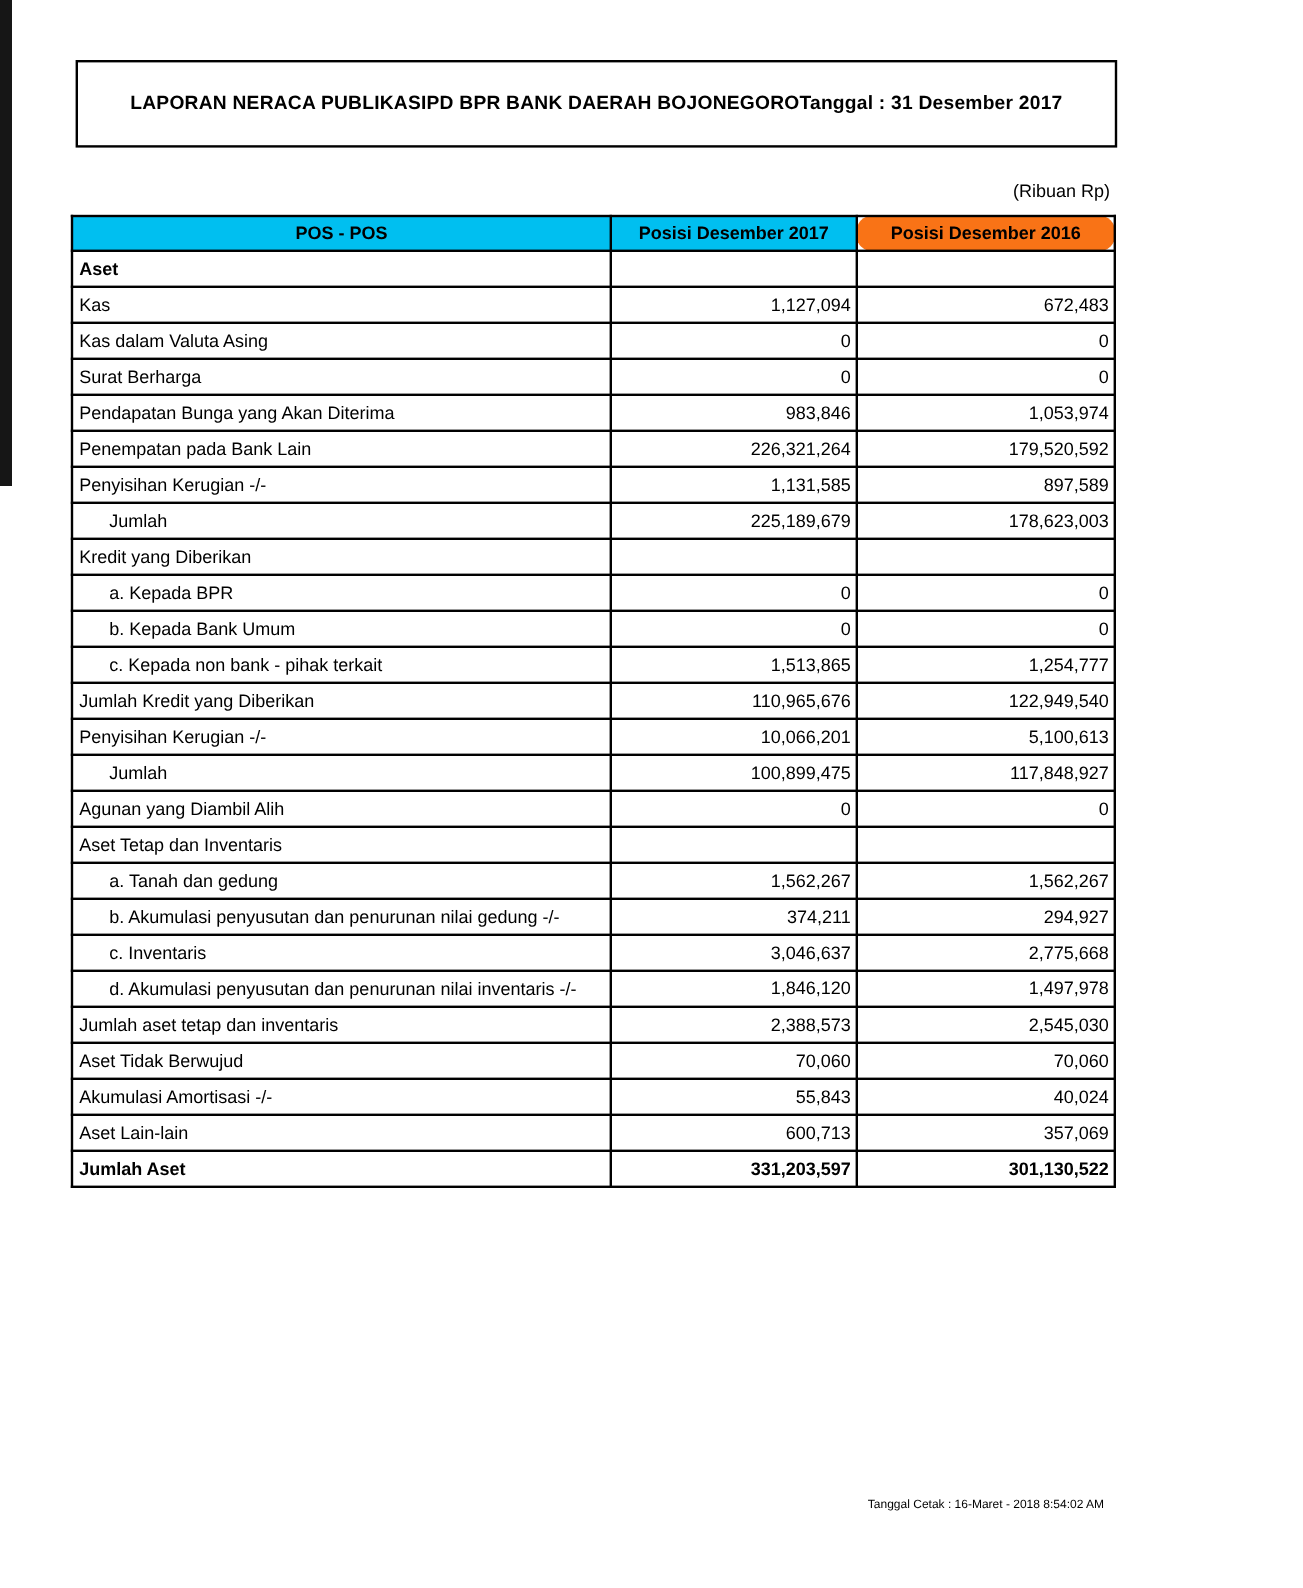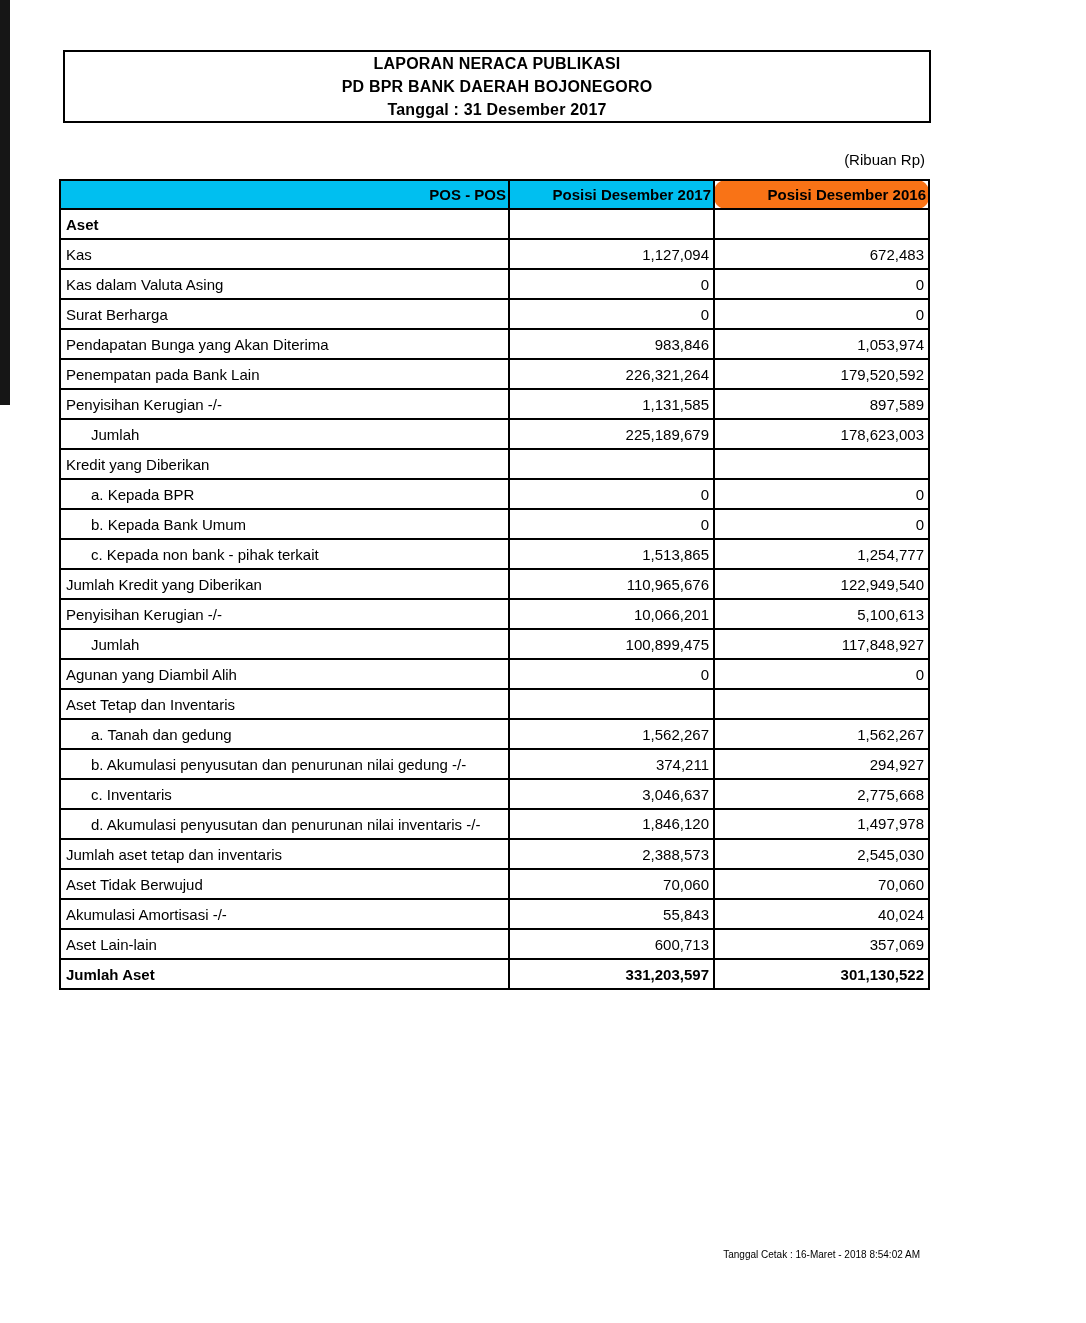--- a/index.html
+++ b/index.html
@@ -15,21 +15,21 @@
 
   
   .scan-strip {
     position:absolute; left:0; top:0; width:10px; height:405px;
     background:#161616;
   }
 
   .title-box {
     position:absolute; left:63px; top:50px; width:868px; height:73px;
     border:2px solid #000; box-sizing:border-box;
-    display:flex; flex-direction:column; justify-content:center; align-items:center;
+    display:flex; justify-content:center; align-items:center;
     gap:0;
   }
   .title-box .title-line {
     font-size:16px; font-weight:bold; line-height:23px; text-align:center;
     letter-spacing:0.2px;
   }
 
   .unit-label {
     position:absolute; top:150px; right:161px;
     font-size:15px; line-height:20px;
@@ -43,21 +43,21 @@
   table.report col.c1 { width:449px; }
   table.report col.c2 { width:205px; }
   table.report col.c3 { width:215px; }
 
   table.report th, table.report td {
     border:2px solid #000;
     overflow:hidden;
   }
   table.report thead tr { height:29px; }
   table.report th {
-    font-size:15px; font-weight:bold; text-align:right;
+    font-size:15px; font-weight:bold; text-align:center;
     padding:2px 2px;
   }
   table.report tbody tr { height:30px; }
   table.report td { font-size:15px; vertical-align:middle; }
   td.label { text-align:left; padding:1px 4px 1px 5px; line-height:19px; }
   td.label.indent { padding-left:30px; }
   td.num { text-align:right; padding:1px 4px 1px 2px; }
   tr.bold td { font-weight:bold; }
   tr.tall { height:59px; }
   tr.tall td { vertical-align:top; padding-top:5px; }

